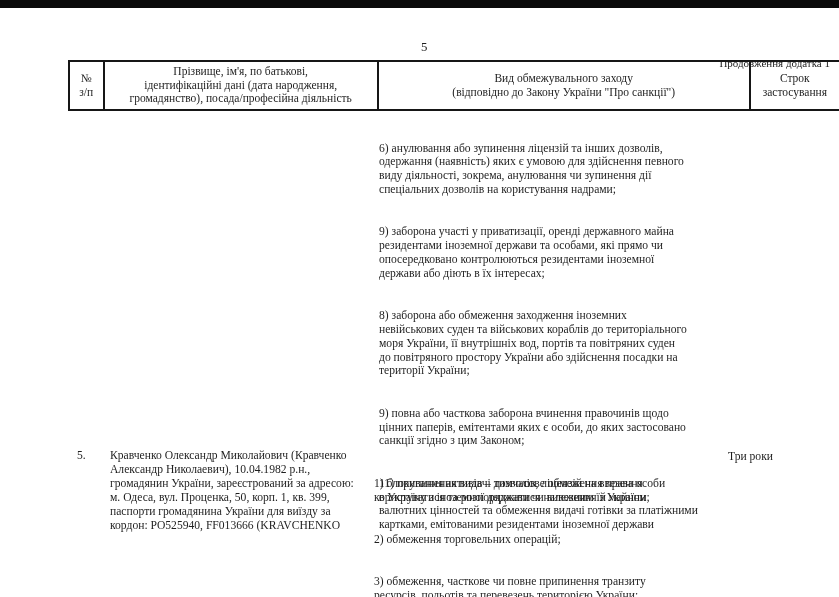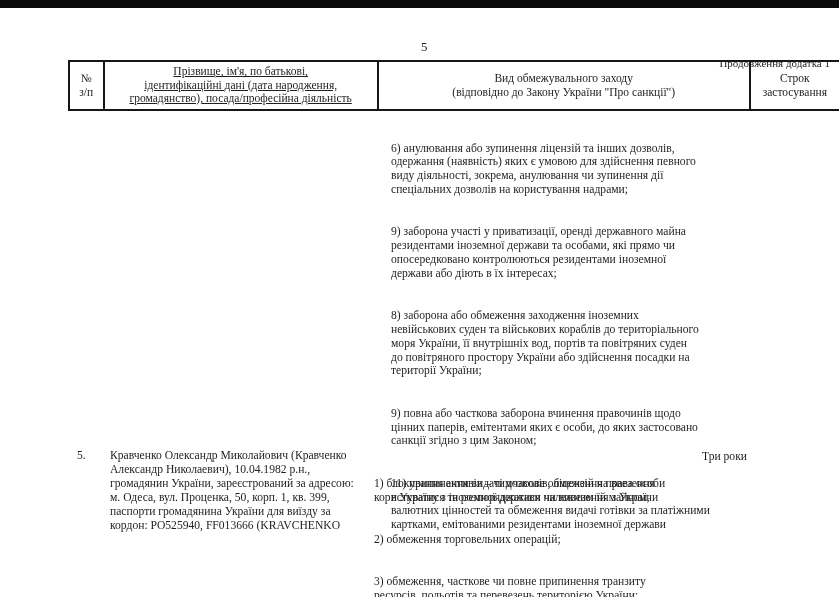--- a/index.html
+++ b/index.html
@@ -29,43 +29,43 @@
     display:flex;align-items:stretch;
   }
   .th{
     box-sizing:border-box;
     display:flex;align-items:center;justify-content:center;
     text-align:center;
     font-size:11.5px;line-height:13.4px;
     white-space:pre;
   }
   .th-num{width:37px;border-right:2px solid #161616;}
-  .th-person{width:295px;border-right:2px solid #161616;text-decoration:underline;}
+  .th-person{width:295px;border-right:2px solid #161616;}
   .th-measure{width:400px;border-right:2px solid #161616;}
   .th-term{flex:1;padding-right:12px;margin-left:12px;}
   .body-text{
     font-size:11.6px;
     white-space:pre;
   }
   .cont-measures{
     position:absolute;left:374px;top:114px;width:400px;line-height:13.8px;
   }
-  .cont-measures .measure{margin:0 0 1px 17px;}
+  .cont-measures .measure{margin:0 0 1px 5px;}
   .row-num{
     position:absolute;left:77px;top:449px;line-height:14px;
   }
   .person{
     position:absolute;left:110px;top:449px;width:280px;line-height:14px;
   }
   .row-measures{
     position:absolute;left:374px;top:449px;width:400px;line-height:14px;
   }
   .row-measures .measure{margin:0;}
   .term{
-    position:absolute;left:702px;top:450px;line-height:14px;
+    position:absolute;left:728px;top:450px;line-height:14px;
   }
 </style>
 </head>
 <body>
 
 <div class="page">
 
   <div class="scan-bar"></div>
 
   <div class="page-num">5</div>

